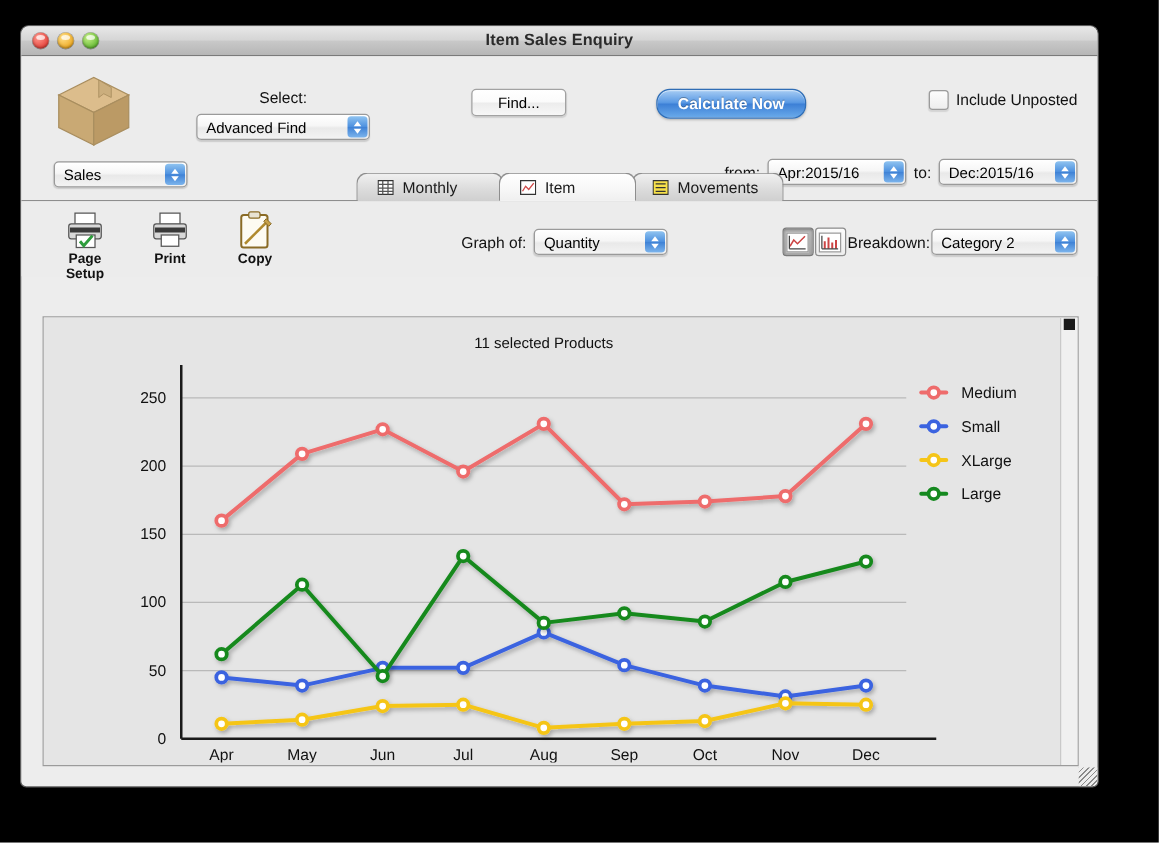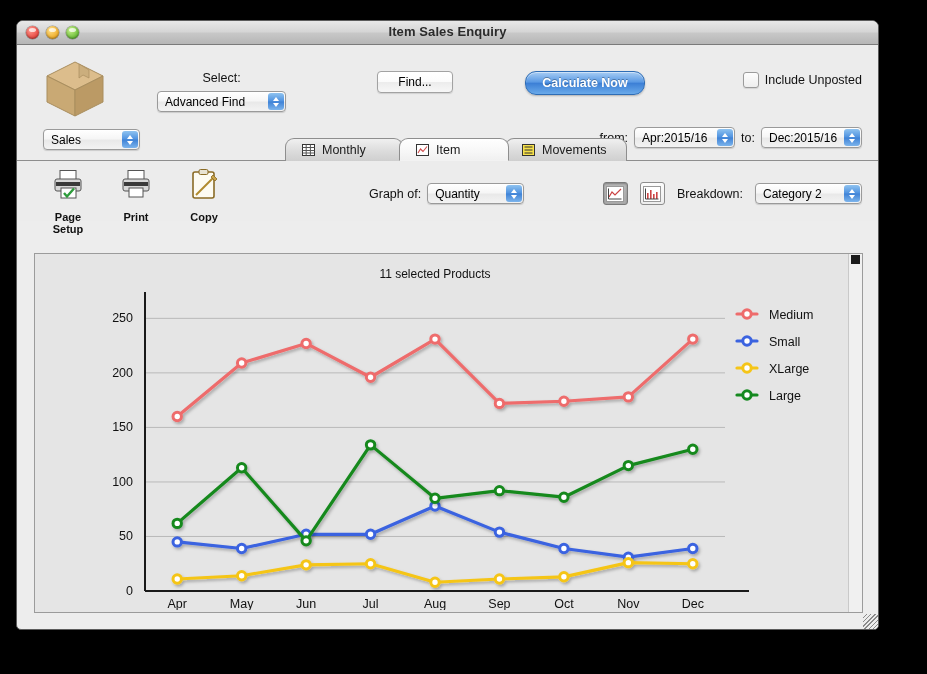--- a/index.html
+++ b/index.html
@@ -41,21 +41,21 @@
   .box-icon{position:absolute;left:26px;top:13px;width:64px;height:62px;}
   .select-row{position:absolute;left:140px;top:26px;display:flex;align-items:center;gap:6px;flex-direction:column;}
   .lbl{font-size:12.5px;color:#111;}
 
   
   .popup{
     position:relative;display:inline-flex;align-items:center;
     height:19px;border:1px solid #9a9a9a;border-radius:4px;
     background:linear-gradient(to bottom,#ffffff 0%,#f6f6f6 45%,#e9e9e9 55%,#f3f3f3 100%);
     box-shadow:0 1px 0 rgba(255,255,255,.8) inset, 0 1px 1px rgba(0,0,0,.14);
-    padding:0 8px 0 7px;font-size:12px;color:#000;white-space:nowrap;cursor:default;
+    padding:0 18px 0 7px;font-size:12px;color:#000;white-space:nowrap;cursor:default;
   }
   .popup .arrows{
     position:absolute;right:1px;top:1px;bottom:1px;width:16px;border-radius:3px;
     background:linear-gradient(to bottom,#8fc3f0,#4f92e0 48%,#3f82d6 52%,#7cb4ec);
     display:flex;flex-direction:column;align-items:center;justify-content:center;gap:2px;
   }
   .popup .arrows i{display:block;width:0;height:0;border-left:3.5px solid transparent;
     border-right:3.5px solid transparent;}
   .popup .arrows i.up{border-bottom:4px solid #fff;}
   .popup .arrows i.dn{border-top:4px solid #fff;}
@@ -96,23 +96,23 @@
   .tab.active{
     background:linear-gradient(to bottom,#ffffff,#f7f7f7 60%,#f0f0f0);
     border-bottom:1px solid #f2f2f2;z-index:5;
   }
   .tab-icon{width:13px;height:12px;display:inline-block;}
 
   
   #toolbar2{position:relative;height:60px;background:#ececec;}
   .tool{position:absolute;top:6px;width:58px;text-align:center;cursor:default;}
   .tool .glyph{height:33px;display:flex;align-items:flex-end;justify-content:center;}
-  .tool .tlabel{font-size:11px;color:#111;margin-top:11px;font-weight:bold;}
+  .tool .tlabel{font-size:11px;color:#111;margin-top:1px;font-weight:bold;}
   #graphof{position:absolute;left:352px;top:22px;display:flex;align-items:center;gap:6px;}
-  #rightctl{position:absolute;right:16px;top:21px;display:flex;align-items:center;gap:12px;}
+  #rightctl{position:absolute;right:16px;top:21px;display:flex;align-items:center;gap:1px;}
   .segbtn{width:23px;height:21px;border:1px solid #8d8d8d;border-radius:3px;
     display:flex;align-items:center;justify-content:center;cursor:default;
     background:linear-gradient(to bottom,#fcfcfc,#ededed);}
   .segbtn.on{background:linear-gradient(to bottom,#b9b9b9,#a9a9a9);border-color:#7a7a7a;
     box-shadow:inset 0 1px 2px rgba(0,0,0,.3);}
   .segbtn svg{display:block;background:#fff;border:1px solid #9a9a9a;}
 
   
   #chartwrap{
     position:absolute;left:17px;top:232px;width:827px;height:358px;

